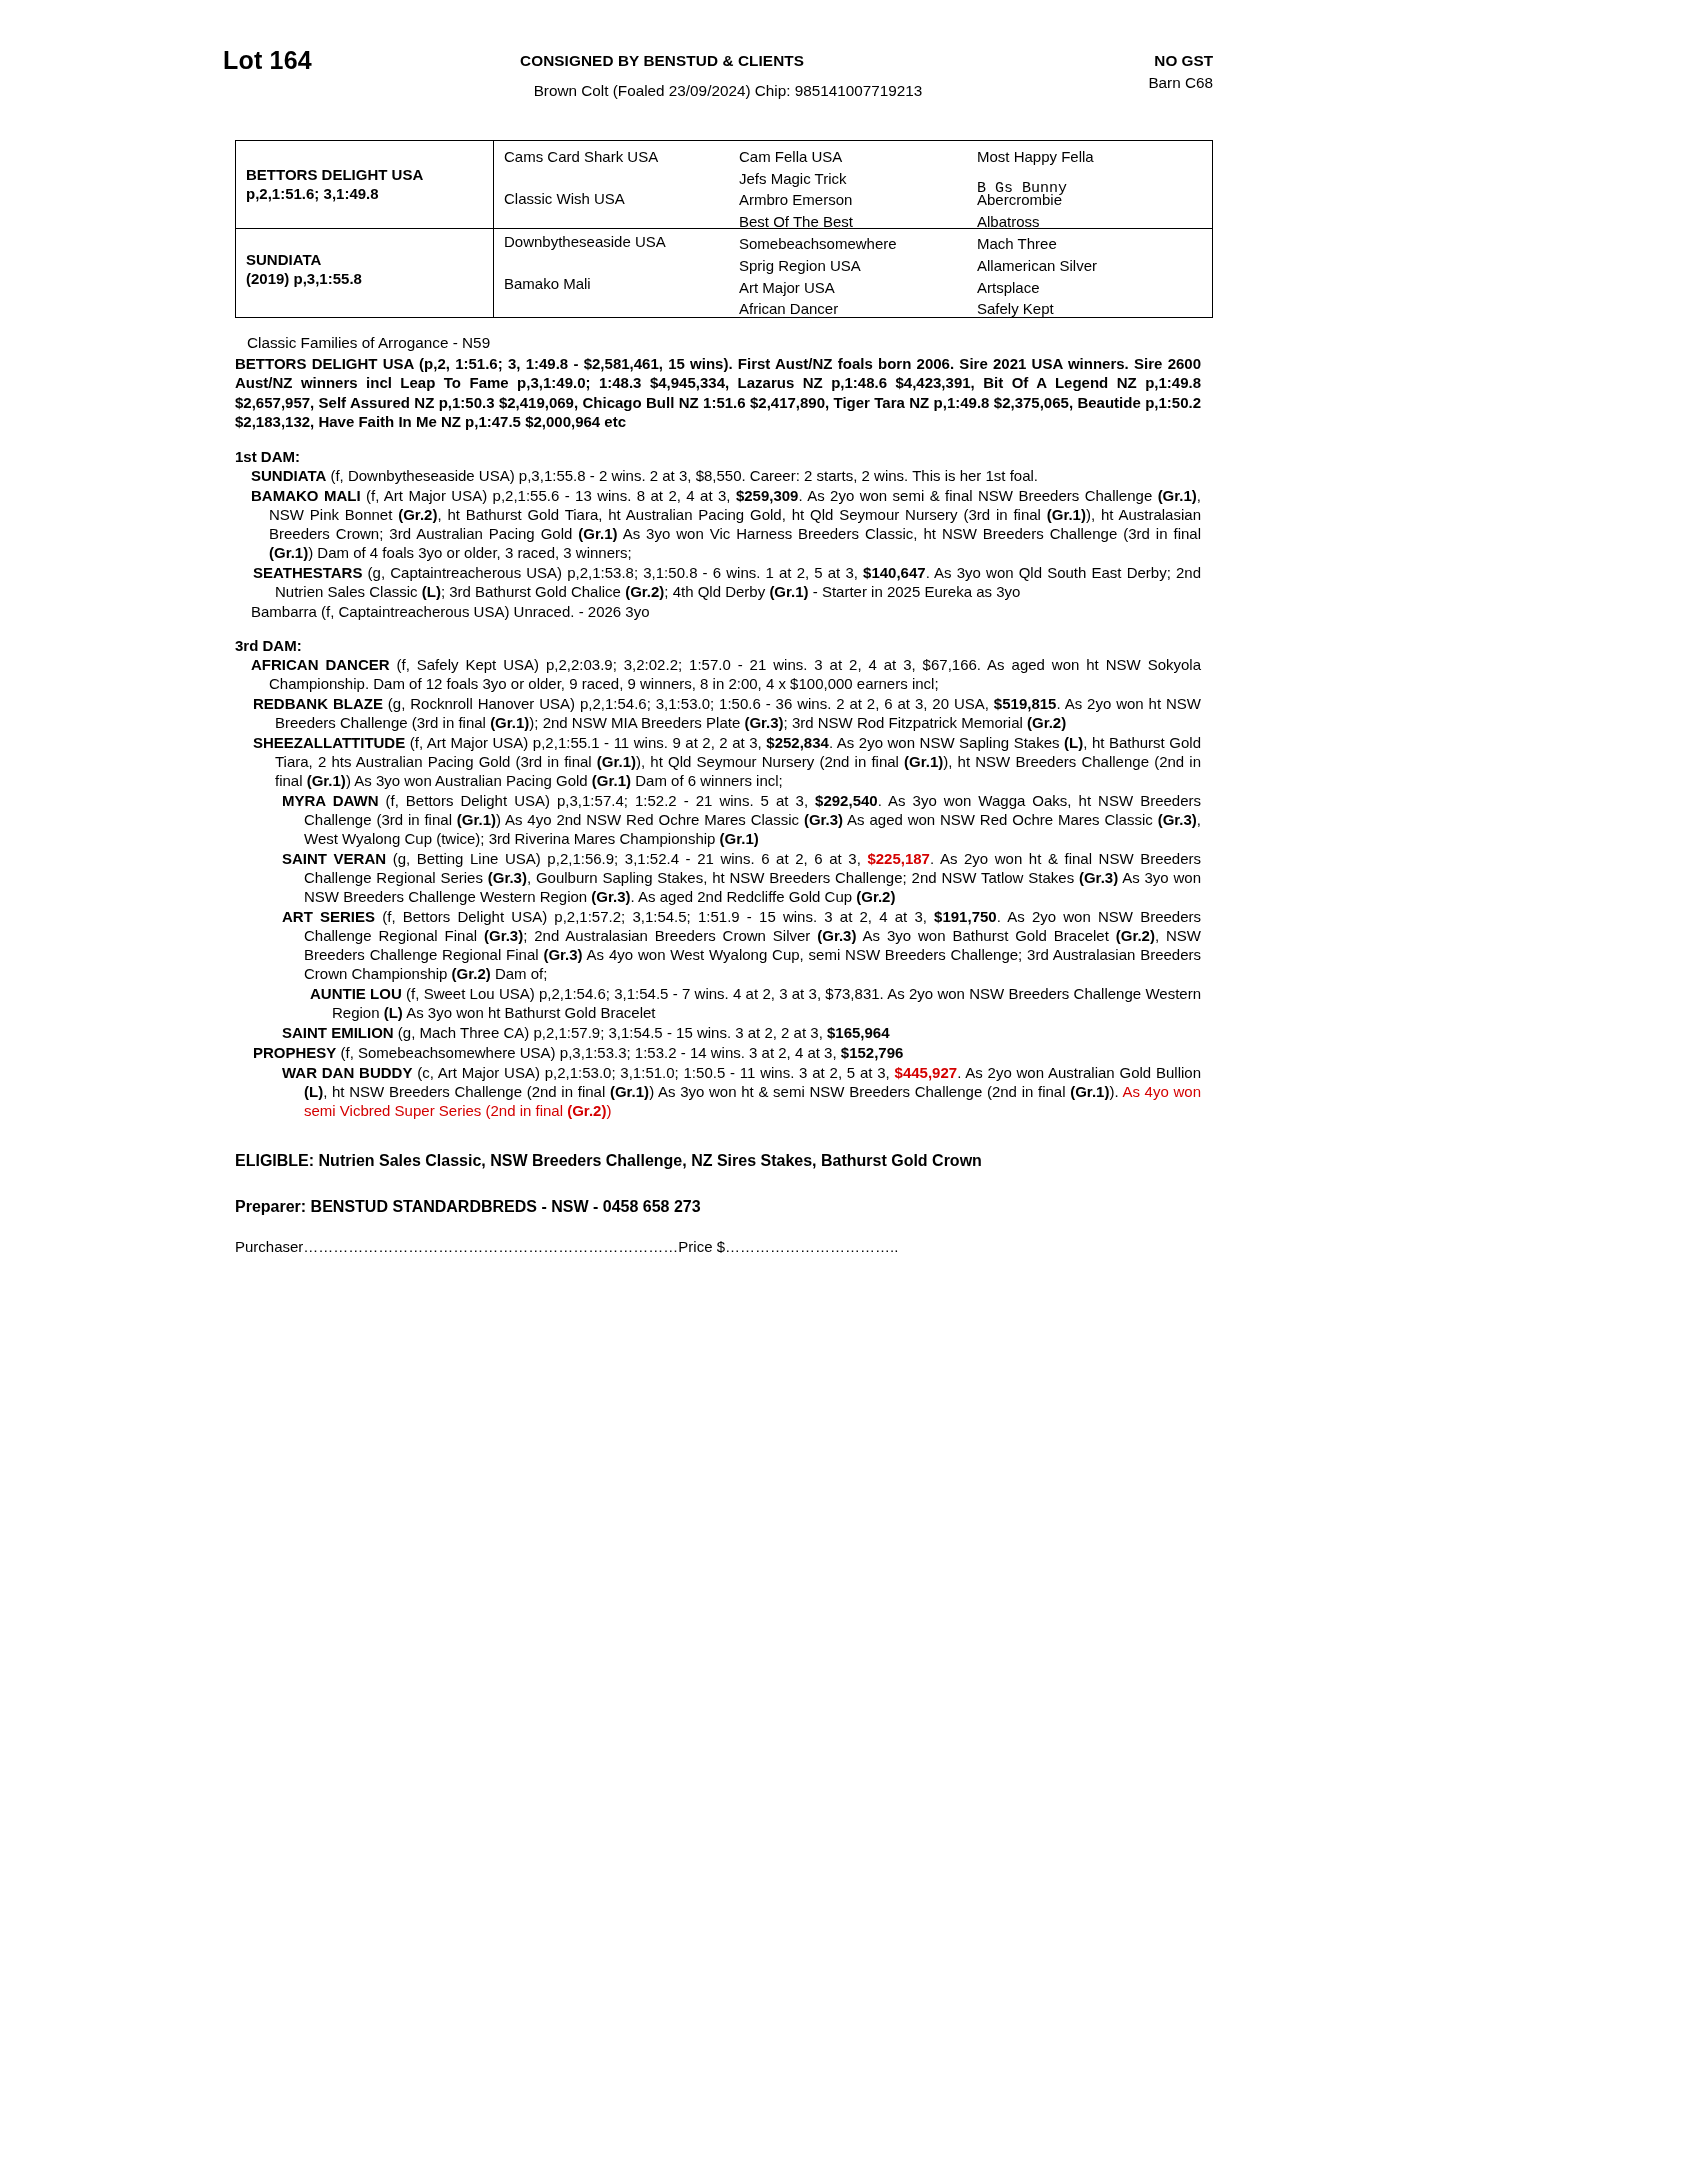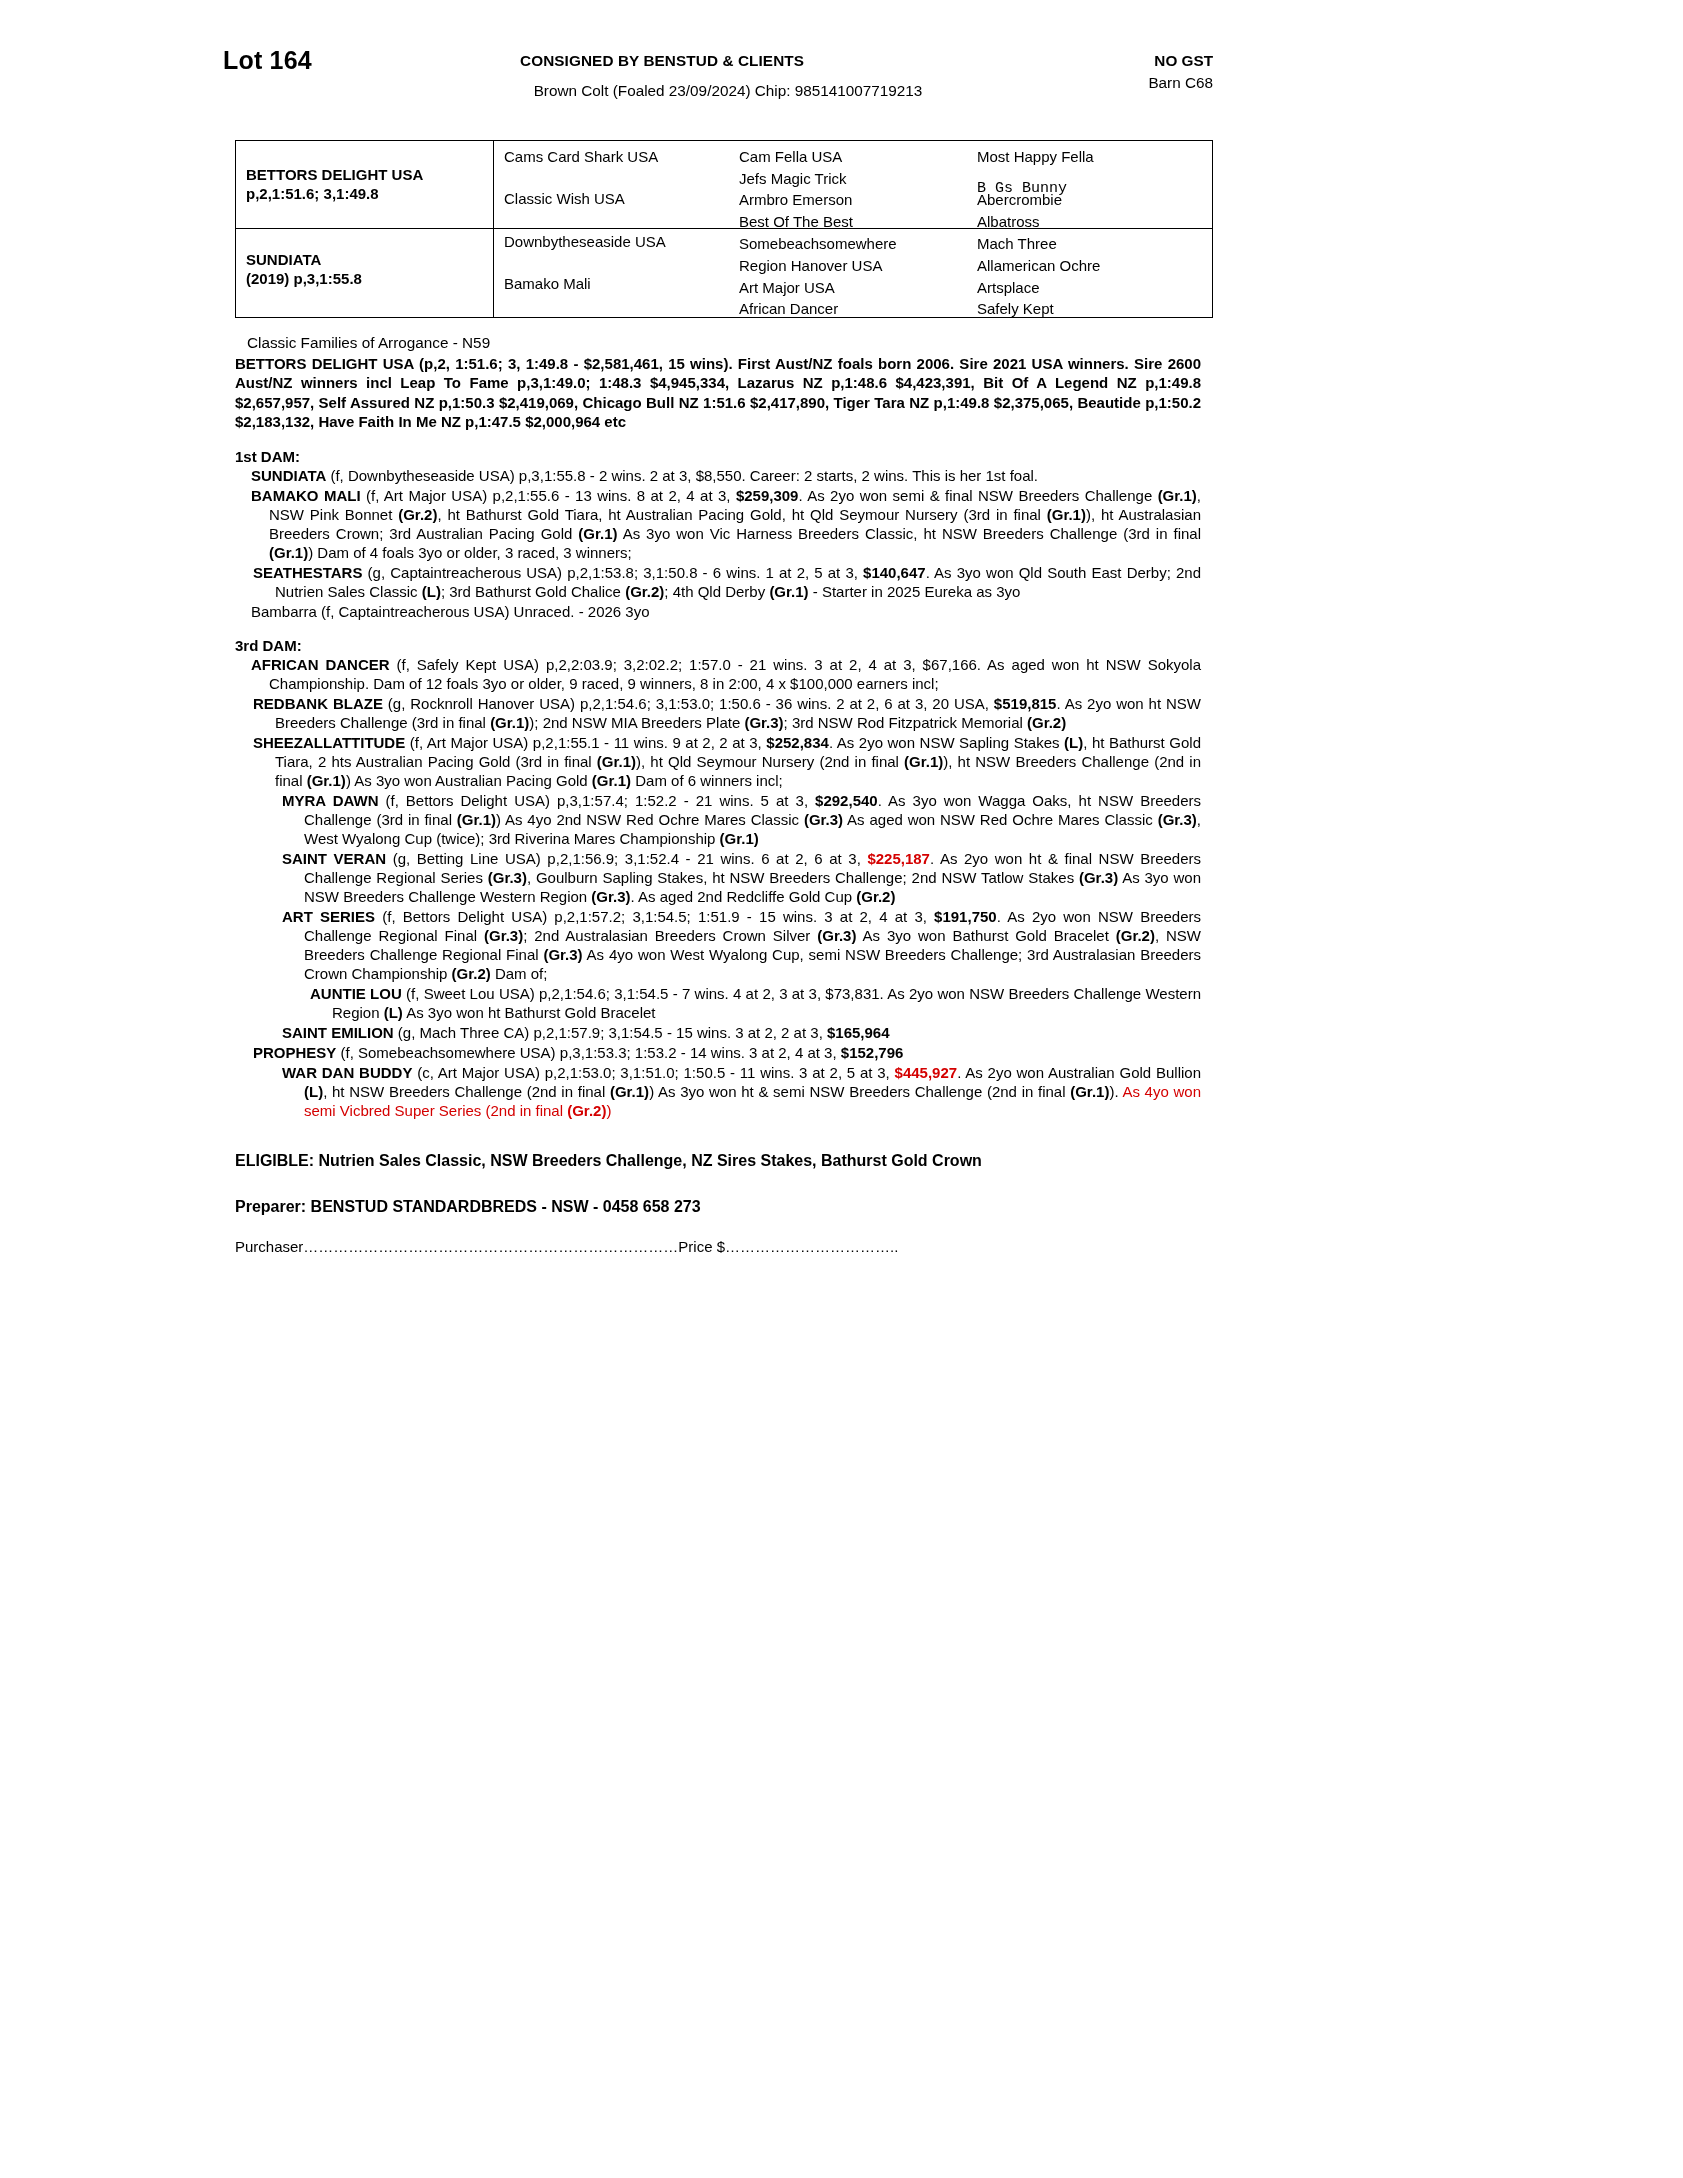--- a/index.html
+++ b/index.html
@@ -183,31 +183,31 @@
           <div class="ped-text" style="left:10px; top:50px;">Classic Wish USA</div>
           <div class="ped-text" style="left:10px; top:93px;">Downbytheseaside USA</div>
           <div class="ped-text" style="left:10px; top:135px;">Bamako Mali</div>
         </div>
         <div class="ped-col c3">
           <div class="ped-text" style="left:8px; top:8px;">Cam Fella USA</div>
           <div class="ped-text" style="left:8px; top:30px;">Jefs Magic Trick</div>
           <div class="ped-text" style="left:8px; top:51px;">Armbro Emerson</div>
           <div class="ped-text" style="left:8px; top:73px;">Best Of The Best</div>
           <div class="ped-text" style="left:8px; top:95px;">Somebeachsomewhere</div>
-          <div class="ped-text" style="left:8px; top:117px;">Region Hanover USA</div>
+          <div class="ped-text" style="left:8px; top:117px;">Sprig Region USA</div>
           <div class="ped-text" style="left:8px; top:139px;">Art Major USA</div>
           <div class="ped-text" style="left:8px; top:160px;">African Dancer</div>
         </div>
         <div class="ped-col c4">
           <div class="ped-text" style="left:8px; top:8px;">Most Happy Fella</div>
           <div class="ped-text" style="left:8px; top:40px;font-family:Liberation Mono, monospace;">B Gs Bunny</div>
           <div class="ped-text" style="left:8px; top:51px;">Abercrombie</div>
           <div class="ped-text" style="left:8px; top:73px;">Albatross</div>
           <div class="ped-text" style="left:8px; top:95px;">Mach Three</div>
-          <div class="ped-text" style="left:8px; top:117px;">Allamerican Ochre</div>
+          <div class="ped-text" style="left:8px; top:117px;">Allamerican Silver</div>
           <div class="ped-text" style="left:8px; top:139px;">Artsplace</div>
           <div class="ped-text" style="left:8px; top:160px;">Safely Kept</div>
         </div>
       </div>
       <div class="fam" style="position:absolute; left:12px; top:188px;">Classic Families of Arrogance - N59</div>
     </div>
 
     <div class="para">BETTORS DELIGHT USA (p,2, 1:51.6; 3, 1:49.8 - $2,581,461, 15 wins). First Aust/NZ foals born 2006. Sire 2021 USA winners. Sire 2600 Aust/NZ winners incl Leap To Fame p,3,1:49.0; 1:48.3 $4,945,334, Lazarus NZ p,1:48.6 $4,423,391, Bit Of A Legend NZ p,1:49.8 $2,657,957, Self Assured NZ p,1:50.3 $2,419,069, Chicago Bull NZ 1:51.6 $2,417,890,  Tiger Tara NZ p,1:49.8 $2,375,065, Beautide p,1:50.2 $2,183,132, Have Faith In Me NZ p,1:47.5 $2,000,964 etc</div>
 
     <div id="dams-container">

